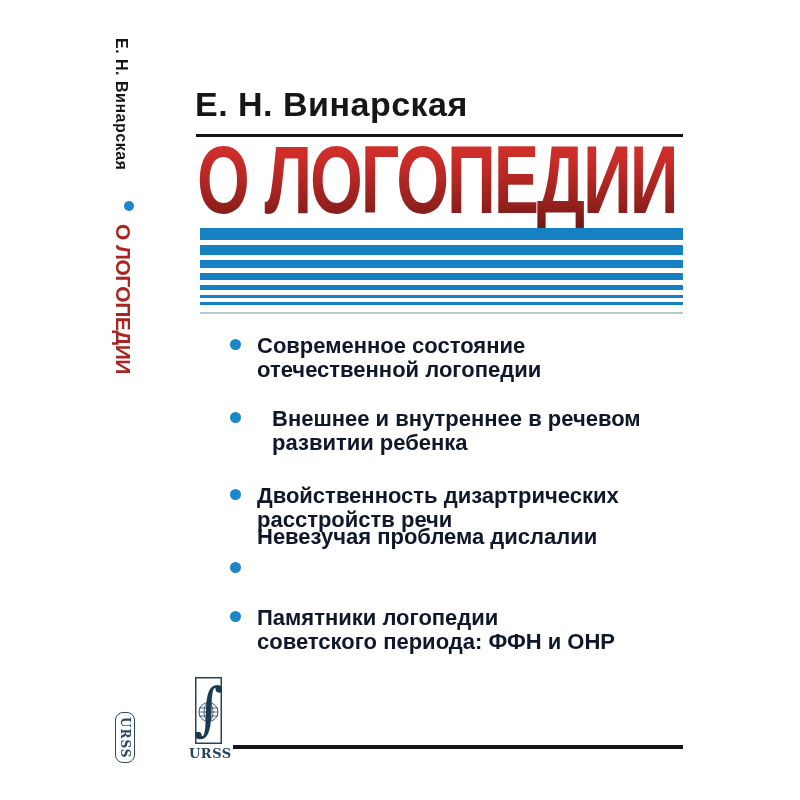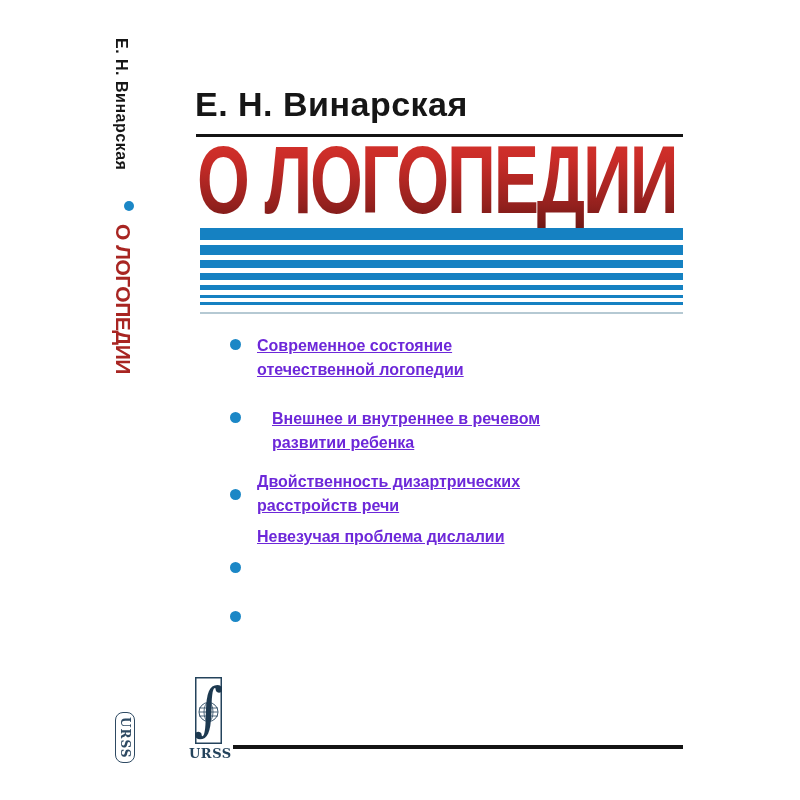--- a/index.html
+++ b/index.html
@@ -126,38 +126,37 @@
   .stripe.s5 { top: 56.5px; height: 5px; }
   .stripe.s6 { top: 66.5px; height: 3.5px; }
   .stripe.s7 { top: 74px; height: 2.5px; }
   .stripe.s8 { top: 84px; height: 2px; background: #b5c9d3; }
 
   
   .bullet-item {
     position: absolute;
     left: 257px;
     width: 420px;
-    font-size: 16px;
+    font-size: 22px;
     font-weight: bold;
     line-height: 23.5px;
-    color: #6d28d9;
+    color: #0f172a;
     white-space: pre-line;
-    text-decoration: underline;
   }
   .bullet-marker {
     position: absolute;
     left: 230px;
     width: 11px;
     height: 11px;
     border-radius: 50%;
     background: #1b87c6;
   }
   .bi-0 { top: 334px; }  .bm-0 { top: 339px; }
   .bi-1 { top: 407px; margin-left: 15px; }  .bm-1 { top: 412px; }
-  .bi-2 { top: 470px; }  .bm-2 { top: 489px; }
+  .bi-2 { top: 484px; }  .bm-2 { top: 489px; }
   .bi-3 { top: 525px; }  .bm-3 { top: 562px; }
   .bi-4 { top: 606px; }  .bm-4 { top: 611px; }
 
   
   .logo-box {
     position: absolute;
     left: 195px;
     top: 677px;
     width: 27px;
     height: 67px;
@@ -219,20 +218,22 @@
 развитии ребенка</div>
 
   <div class="bullet-marker bm-2"></div>
   <div class="bullet-item bi-2">Двойственность дизартрических
 расстройств речи</div>
 
   <div class="bullet-marker bm-3"></div>
   <div class="bullet-item bi-3">Невезучая проблема дислалии</div>
 
   <div class="bullet-marker bm-4"></div>
+  <div class="bullet-item bi-4">Памятники логопедии
+советского периода: ФФН и ОНР</div>
 
   <div class="logo-box">
     <svg width="27" height="67" viewBox="0 0 27 67">
       <rect x="0.75" y="0.75" width="25.5" height="65.5" fill="none" stroke="#24435c" stroke-width="1.5"></rect>
 
       <circle cx="13.5" cy="35" r="9.5" fill="none" stroke="#24435c" stroke-width="0.9"></circle>
       <ellipse cx="13.5" cy="35" rx="4.5" ry="9.5" fill="none" stroke="#24435c" stroke-width="0.8"></ellipse>
       <line x1="4" y1="31" x2="23" y2="31" stroke="#24435c" stroke-width="0.8"></line>
       <line x1="4" y1="39" x2="23" y2="39" stroke="#24435c" stroke-width="0.8"></line>
       <line x1="4.2" y1="35" x2="22.8" y2="35" stroke="#24435c" stroke-width="0.8"></line>

